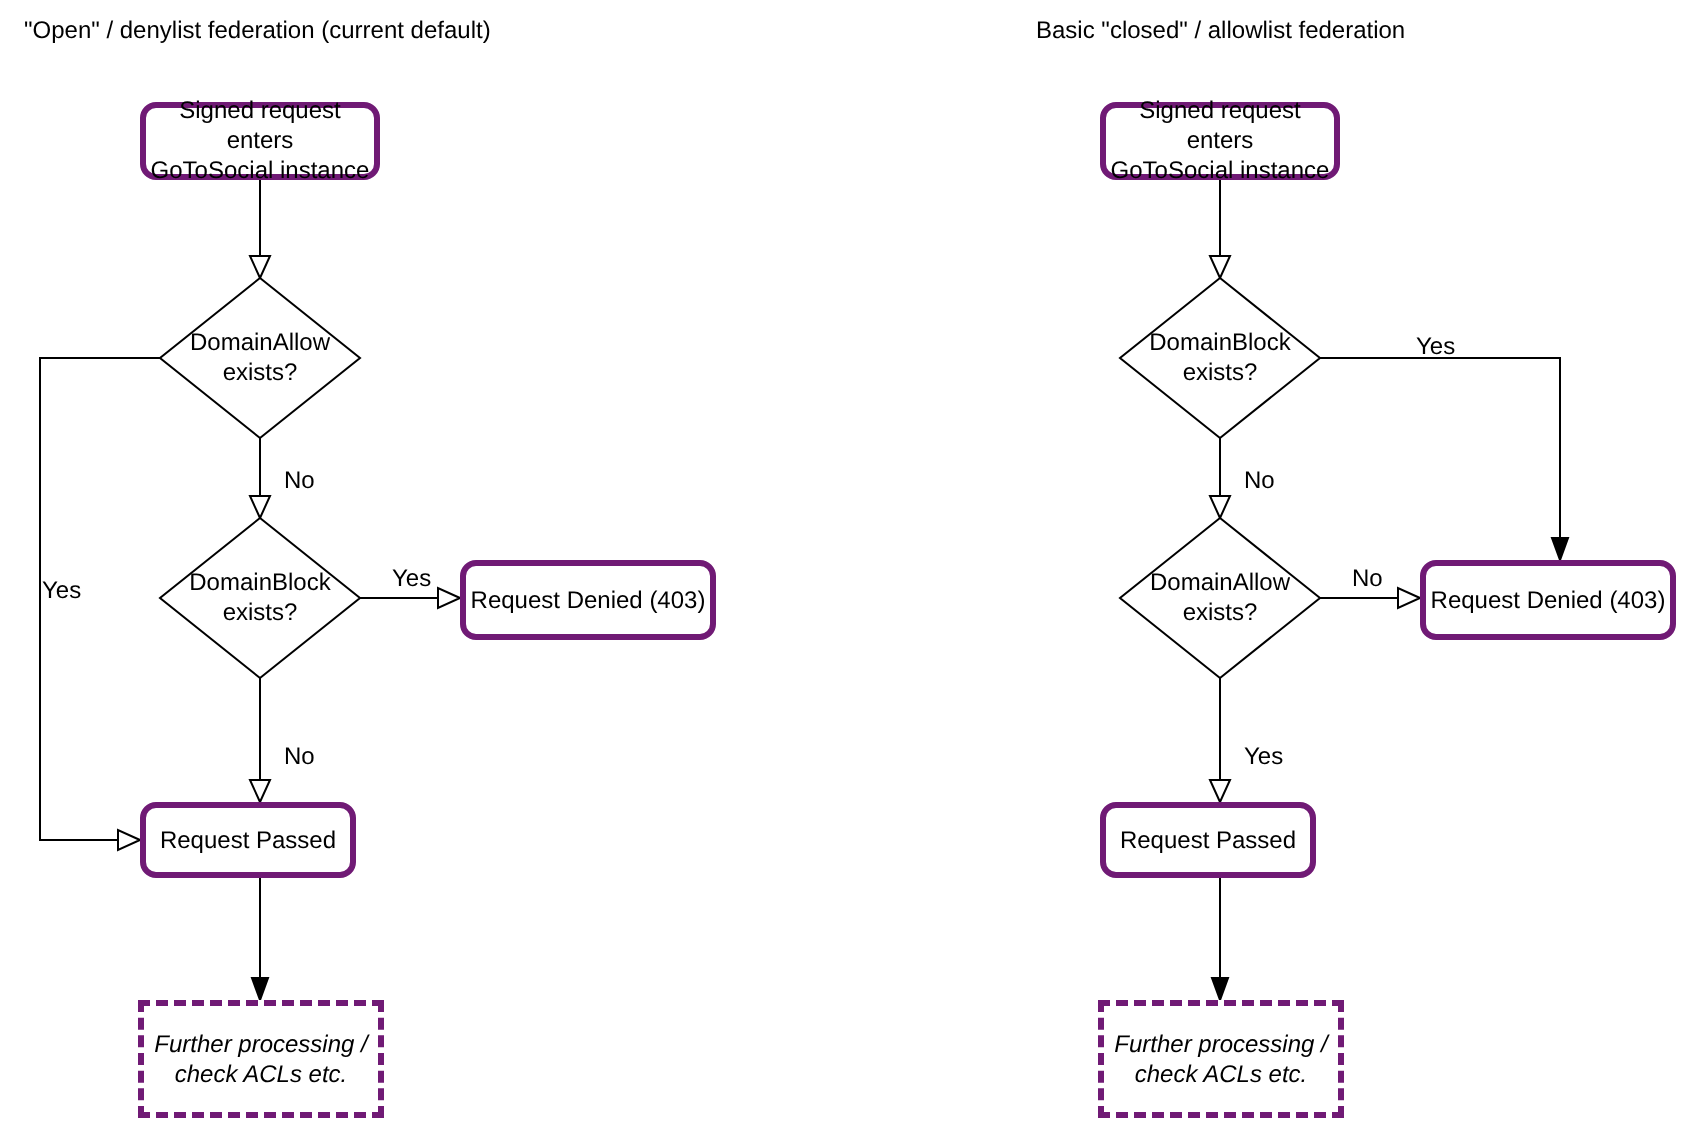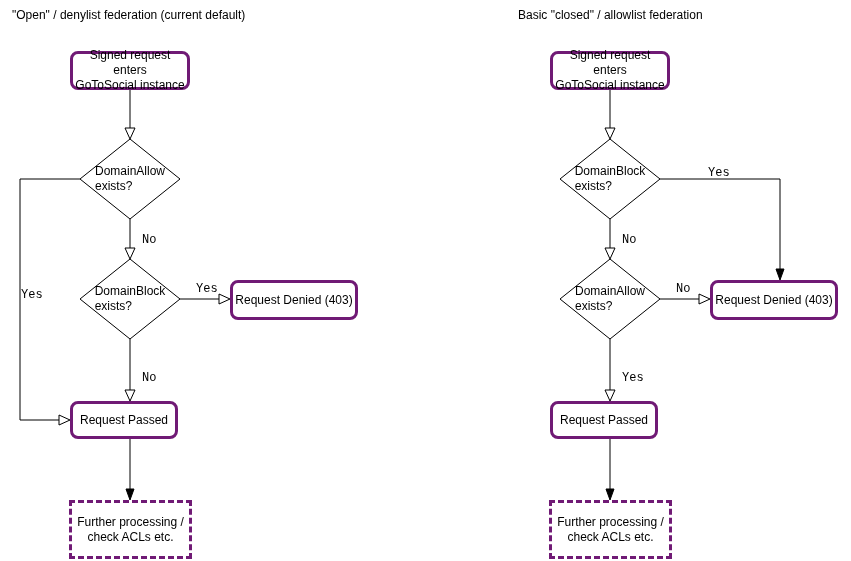--- a/index.html
+++ b/index.html
@@ -17,34 +17,34 @@
   .flow-right .flow-title{left:38px;}
   .node{
     position:absolute;display:flex;align-items:center;justify-content:center;
     text-align:center;white-space:pre-line;line-height:15px;
     background:#ffffff;border:3px solid #701a75;box-sizing:border-box;
   }
   .rounded{border-radius:8px;}
   .dashed{border-style:dashed;}
   .overlay{
     position:absolute;display:flex;align-items:center;justify-content:center;
-    white-space:pre-line;line-height:15px;
+    text-align:center;white-space:pre-line;line-height:15px;
   }
-  .edge-label{position:absolute;line-height:14px;white-space:pre;font-family:Liberation Mono, monospace;}
+  .edge-label{position:absolute;line-height:14px;white-space:pre;}
   .lbl-d1-down{left:142px;top:233px;}
   .lbl-d2-side{left:196px;top:282px;}
   .lbl-d2-down{left:142px;top:371px;}
   .flow-left  .lbl-d1-side{left:21px;top:288px;}
   .flow-right .lbl-d1-side{left:228px;top:166px;}
   .n-start{left:70px;top:51px;width:120px;height:39px;}
   .n-d1{left:80px;top:139px;width:100px;height:80px;}
   .n-d2{left:80px;top:259px;width:100px;height:80px;}
   .n-denied{left:230px;top:280px;width:128px;height:40px;}
   .n-passed{left:70px;top:401px;width:108px;height:38px;}
-  .n-further{left:69px;top:500px;width:123px;height:59px;}
+  .n-further{left:69px;top:500px;width:123px;height:59px;font-style:italic;}
   .edge{stroke:#000;stroke-width:1;fill:none;}
   .diamond{fill:#ffffff;stroke:#000;stroke-width:1;}
   .arrow-open{fill:#ffffff;stroke:#000;stroke-width:1;}
   .arrow-filled{fill:#000;stroke:#000;stroke-width:1;}
 </style>
 </head>
 <body>
 
 <div class="canvas">
 

